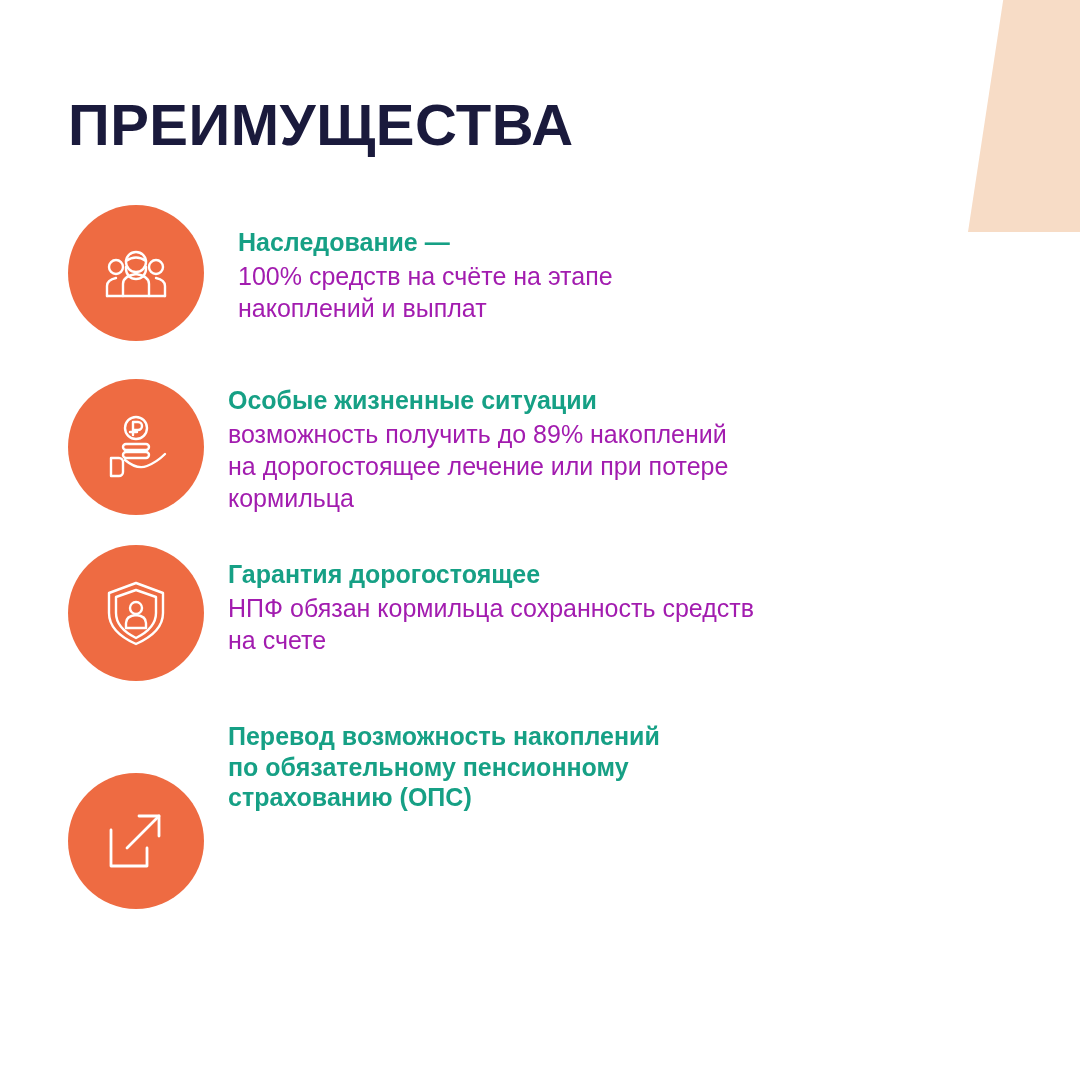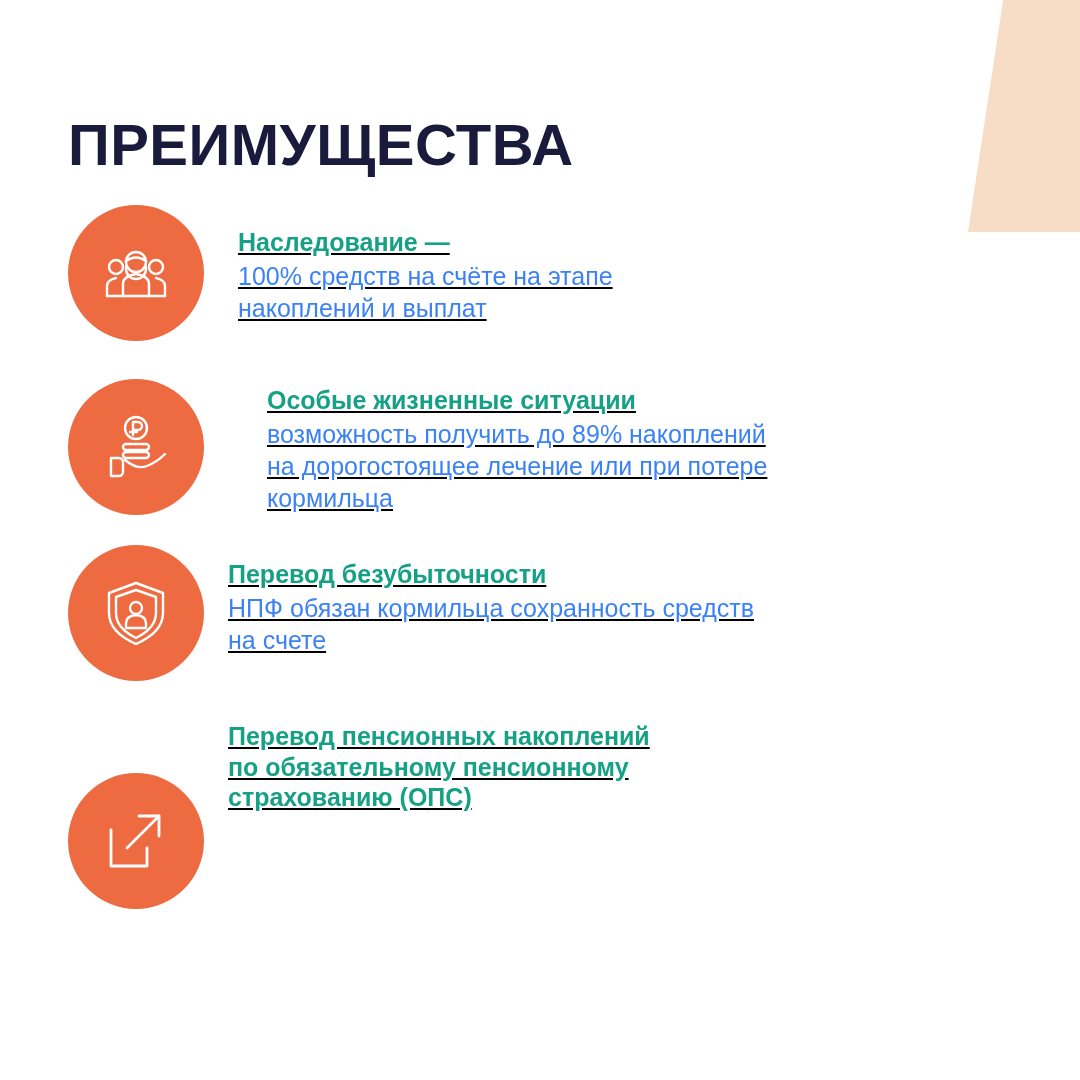--- a/index.html
+++ b/index.html
@@ -20,34 +20,33 @@
     right: 0;
     width: 160px;
     height: 232px;
     background: #f7dcc6;
     clip-path: polygon(52% 0%, 100% 0%, 100% 100%, 100% 100%, 30% 100%);
   }
 
   .page-title {
     position: absolute;
     left: 68px;
-    top: 72px;
+    top: 52px;
     font-size: 58px;
     font-weight: bold;
     letter-spacing: 0.5px;
     color: #1a1a3c;
     font-family: "Liberation Sans", sans-serif;
   }
 
   .benefits {
     position: absolute;
     left: 0;
     top: 205px;
     width: 906px;
-    text-decoration: underline;
   }
 
   .benefit {
     display: flex;
     align-items: flex-start;
     padding: 0 60px 0 68px;
     margin-bottom: 30px;
   }
 
   .icon-circle {
@@ -69,32 +68,32 @@
     padding-top: 18px;
   }
   .benefit-title {
     color: #16a085;
     font-weight: bold;
     font-size: 25px;
     line-height: 1.22;
     margin: 0 0 2px 0;
   }
   .benefit-desc {
-    color: #3b82f6;
+    color: #a21caf;
     font-size: 25px;
     line-height: 1.28;
     margin: 0;
     white-space: pre-line;
   }
 
   
   .benefit-1 .benefit-text { padding-top: 22px; padding-left: 10px; }
   .benefit-1 { margin-bottom: 38px; }
   .benefit-2 .benefit-text { padding-top: 6px; }
-  .benefit-2 { margin-bottom: 30px; gap: 39px; }
+  .benefit-2 { margin-bottom: 30px; }
   .benefit-3 .benefit-text { padding-top: 14px; }
   .benefit-3 { margin-bottom: 40px; }
   .benefit-4 .benefit-text { padding-top: 0px; }
   .benefit-4 .icon-circle { margin-top: 52px; }
 </style>
 </head>
 <body>
 
 <div class="corner-shape-inner"></div>
 
@@ -145,34 +144,34 @@
   <div class="benefit benefit-3">
     <div class="icon-circle">
       <svg width="78" height="78" viewBox="0 0 78 78" fill="none" stroke="#ffffff" stroke-width="2.4" stroke-linecap="round" stroke-linejoin="round">
         <path d="M39 9 L66 19 v20 q0 19 -27 31 Q12 58 12 39 V19 z"></path>
         <path d="M39 16 L59 23 v16 q0 15 -20 25 Q19 54 19 39 V23 z"></path>
         <circle cx="39" cy="34" r="6"></circle>
         <path d="M29 54 v-5 q0 -7 10 -8 q10 1 10 8 v5 z"></path>
       </svg>
     </div>
     <div class="benefit-text">
-      <p class="benefit-title">Перевод безубыточности</p>
+      <p class="benefit-title">Гарантия дорогостоящее</p>
       <p class="benefit-desc">НПФ обязан кормильца сохранность средств
 на счете</p>
     </div>
   </div>
 
   <div class="benefit benefit-4">
     <div class="icon-circle">
       <svg width="78" height="78" viewBox="0 0 78 78" fill="none" stroke="#ffffff" stroke-width="2.8" stroke-linecap="round" stroke-linejoin="round">
         <path d="M14 28 v36 h36 V46"></path>
         <path d="M30 46 L62 14"></path>
         <path d="M42 14 h20 v20"></path>
       </svg>
     </div>
     <div class="benefit-text">
-      <p class="benefit-title" style="white-space: pre-line;">Перевод пенсионных накоплений
+      <p class="benefit-title" style="white-space: pre-line;">Перевод возможность накоплений
 по обязательному пенсионному
 страхованию (ОПС)</p>
     </div>
   </div>
 
 </div>
 
 </body></html>

